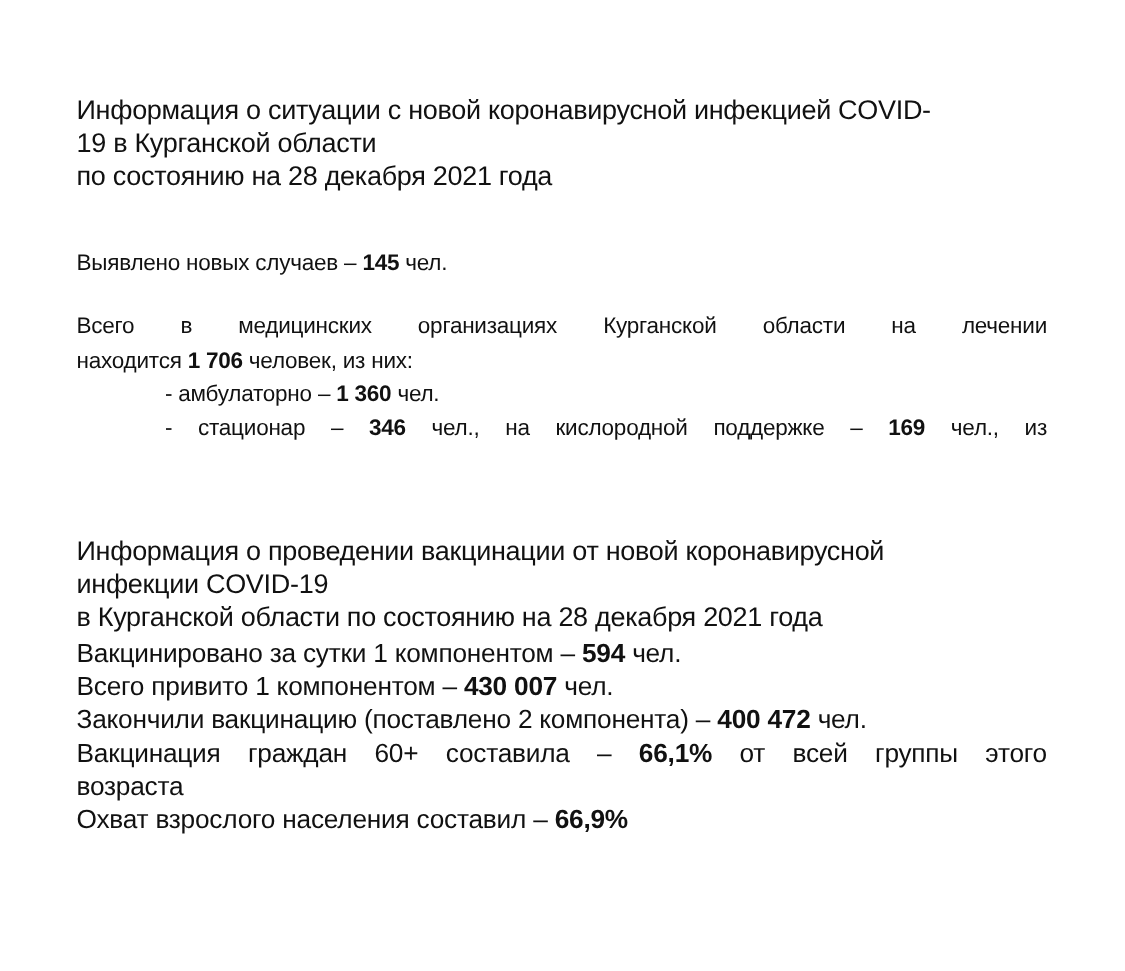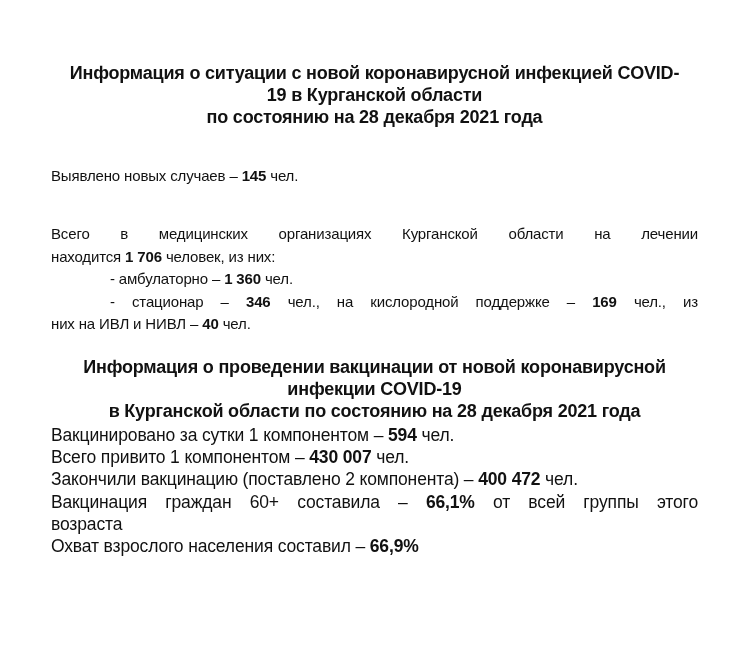--- a/index.html
+++ b/index.html
@@ -15,24 +15,23 @@
       color: #111111;
       font-family: "Liberation Sans", "DejaVu Sans", sans-serif;
     }
     .page {
       position: absolute;
       left: 51px;
       top: 0;
       width: 647px;
     }
     .heading {
-      font-weight: bold;
+      font-weight: normal;
       font-size: 18px;
       line-height: 22px;
-      text-align: center;
       letter-spacing: -0.2px;
     }
     .heading .line {
       display: block;
       white-space: nowrap;
     }
     .heading-1 {
       position: absolute;
       top: 62px;
       left: 0;
@@ -48,21 +47,21 @@
       position: absolute;
       left: 0;
       width: 647px;
       font-size: 15px;
       line-height: 22.5px;
       text-align: justify;
       letter-spacing: -0.15px;
     }
     .para b { font-weight: bold; }
     .p-new-cases { top: 165px; }
-    .p-total { top: 223px; text-align-last: left; }
+    .p-total { top: 207px; text-align-last: left; }
     .p-total .jline {
       display: block;
       text-align: justify;
       text-align-last: justify;
     }
     .p-total .lline {
       display: block;
       text-align: center;
     }
     .p-total .indent {
@@ -109,21 +108,20 @@
 
   <div class="para p-new-cases">
     <span>Выявлено новых случаев – </span><b>145</b><span> чел.</span>
   </div>
 
   <div class="para p-total">
     <span class="jline">Всего в медицинских организациях Курганской области на лечении</span>
     <span class="lline"><span>находится </span><b>1 706</b><span> человек, из них:</span></span>
     <span class="indent"><span>- амбулаторно – </span><b>1 360</b><span> чел.</span></span>
     <span class="indent-just"><span>- стационар – </span><b>346</b><span> чел., на кислородной поддержке – </span><b>169</b><span> чел., из</span></span>
-    <span class="lline"><span>них на ИВЛ и НИВЛ – </span><b>40</b><span> чел.</span></span>
   </div>
 
   <div class="heading heading-2">
     <span class="line">Информация о проведении вакцинации от новой коронавирусной</span>
     <span class="line">инфекции COVID-19</span>
     <span class="line">в Курганской области по состоянию на 28 декабря 2021 года</span>
   </div>
 
   <div class="vacc-list">
     <span class="row"><span>Вакцинировано за сутки 1 компонентом – </span><b>594</b><span> чел.</span></span>

